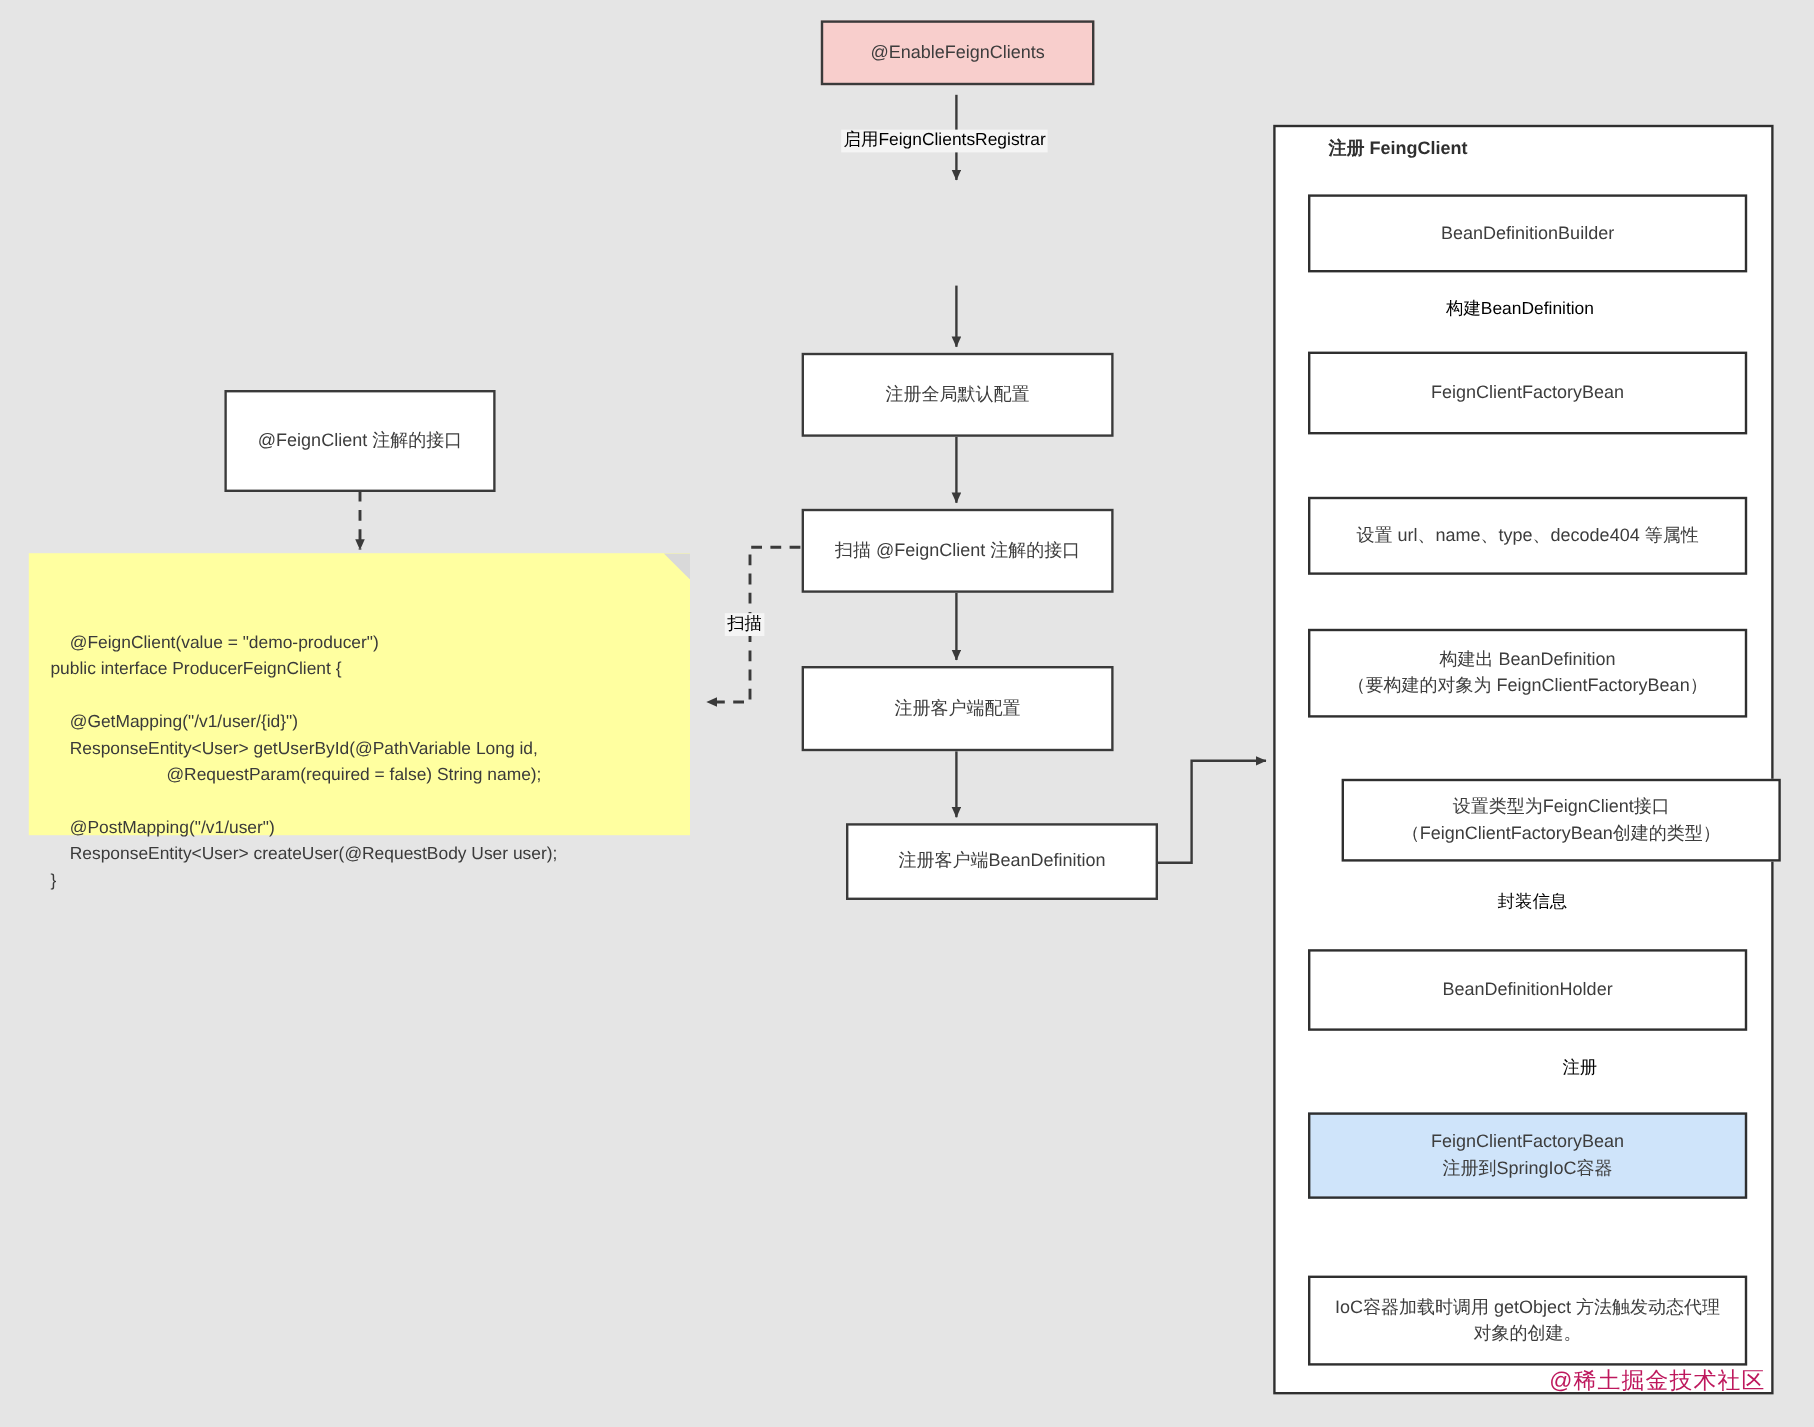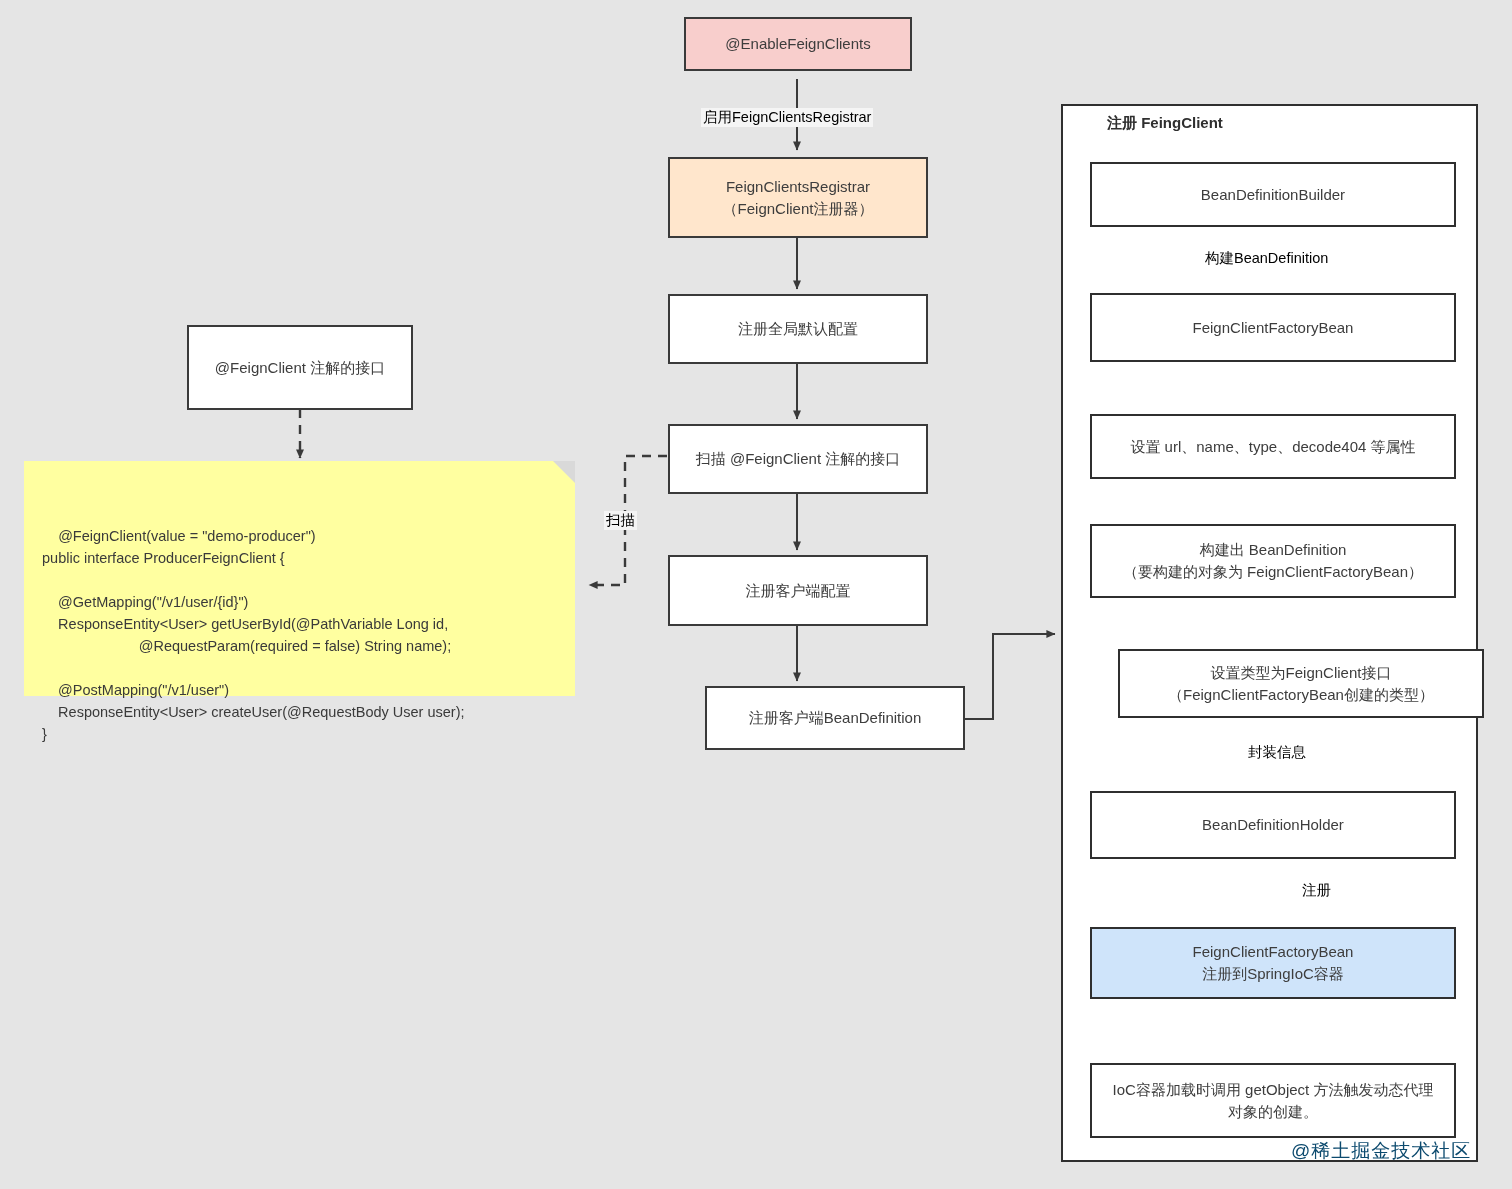--- a/index.html
+++ b/index.html
@@ -109,21 +109,21 @@
     padding: 0 2px;
     white-space: nowrap;
     line-height: 1.3;
   }
   .edge-label.plain { background: transparent; }
 
   
   .watermark {
     position: absolute;
     font-size: 19px;
-    color: #0c4a6e;
+    color: #be185d;
     letter-spacing: 1px;
     white-space: nowrap;
   }
   .two-line { display: block; }
 </style>
 </head>
 <body>
 
 <div class="canvas">
 
@@ -175,24 +175,20 @@
     ResponseEntity&lt;User&gt; createUser(@RequestBody User user);
 }</span>
   </div>
 
   <div class="node pink" style="left:684px; top:17px; width:228px; height:54px;">
     <span>@EnableFeignClients</span>
   </div>
 
   <div class="edge-label" style="left:701px; top:108px;">启用FeignClientsRegistrar</div>
 
-  <div class="node orange" style="left:668px; top:157px; width:260px; height:81px; flex-direction:column;">
-    <span class="two-line">FeignClientsRegistrar</span>
-    <span class="two-line">（FeignClient注册器）</span>
-  </div>
 
   <div class="node" style="left:668px; top:294px; width:260px; height:70px;">
     <span>注册全局默认配置</span>
   </div>
 
   <div class="node" style="left:668px; top:424px; width:260px; height:70px;">
     <span>扫描 @FeignClient 注解的接口</span>
   </div>
 
   <div class="edge-label" style="left:604px; top:511px;">扫描</div>

